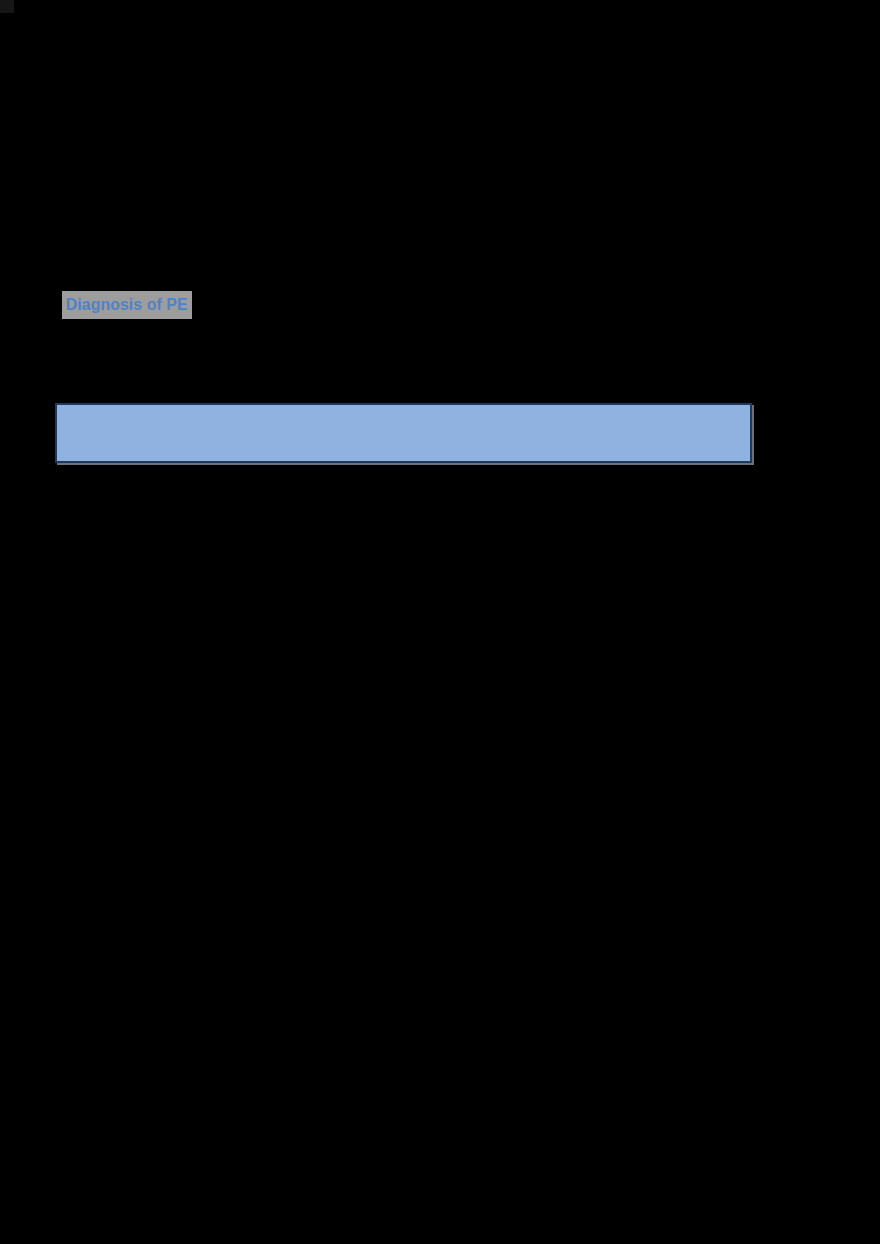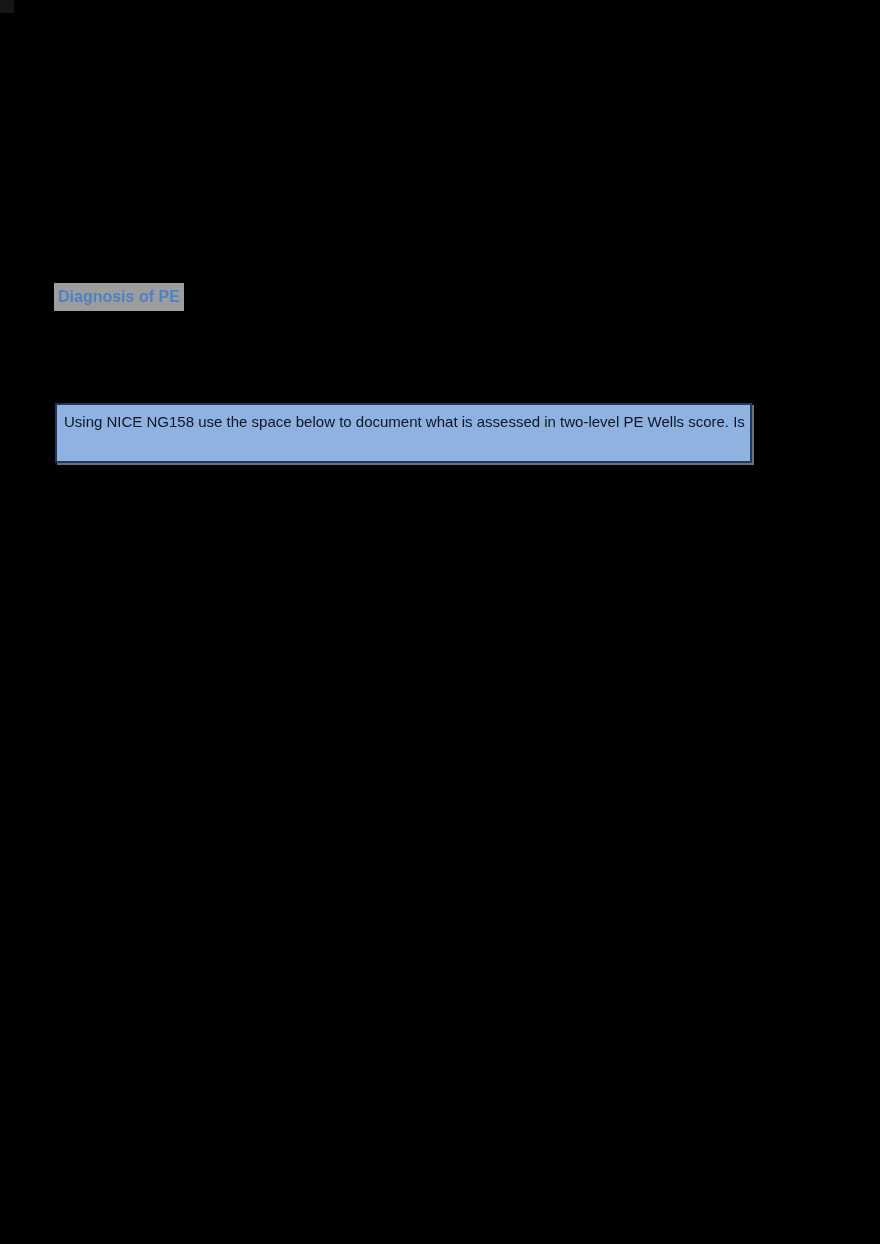--- a/index.html
+++ b/index.html
@@ -20,21 +20,21 @@
     left: 0;
     top: 0;
     width: 14px;
     height: 13px;
     background: #161616;
   }
   .heading {
     position: absolute;
     left: 50px;
     top: 279px;
-    margin: 4px;
+    margin: 12px;
     display: inline-block;
     background: #9d9d9d;
     color: #4e81c8;
     font-size: 16px;
     font-weight: bold;
     line-height: 22px;
     padding: 3px 4px;
     letter-spacing: 0px;
   }
   .question-box {
@@ -59,16 +59,15 @@
 </head>
 <body>
 
 <div class="page">
 
   <div class="corner-artifact"></div>
 
   <h2 class="heading">Diagnosis of PE</h2>
 
   <div class="question-box">
-    <div class="qline">Using NICE NG158 use the space below to document what is assessed in two-level PE Wells score. Is</div>
   </div>
 
 </div>
 
 </body></html>

